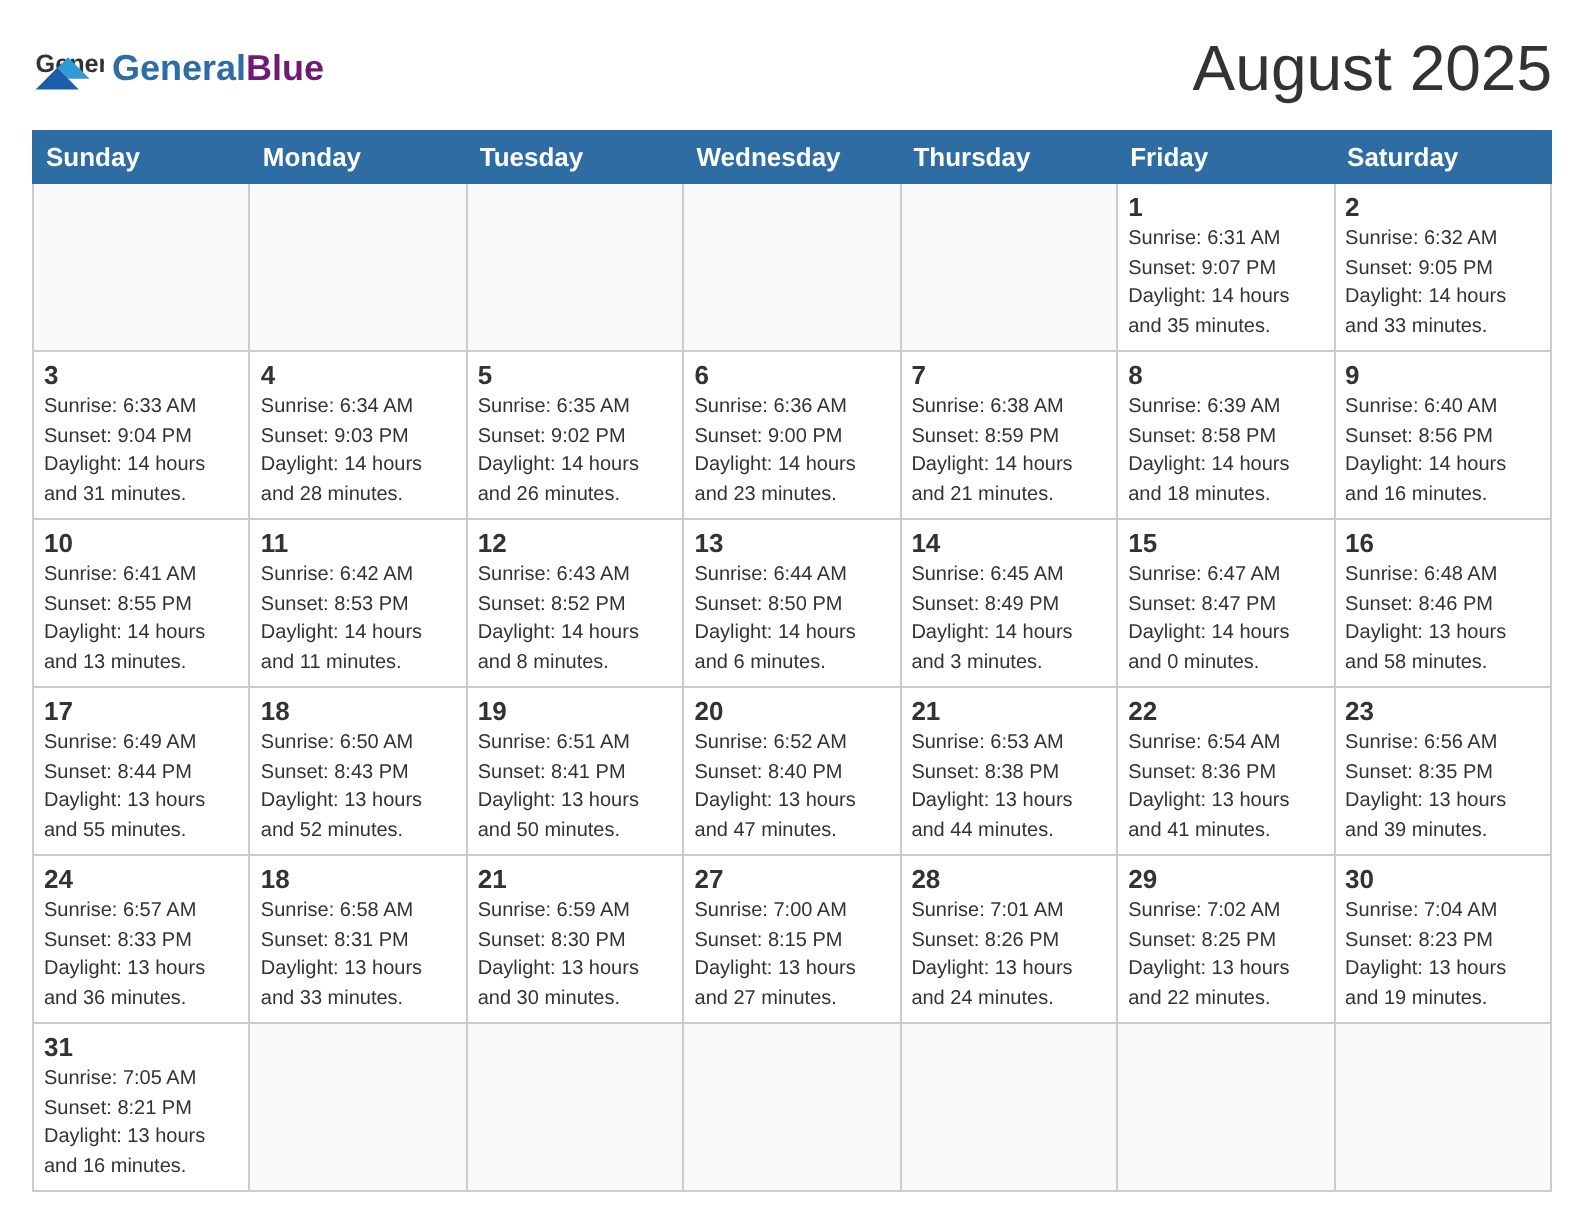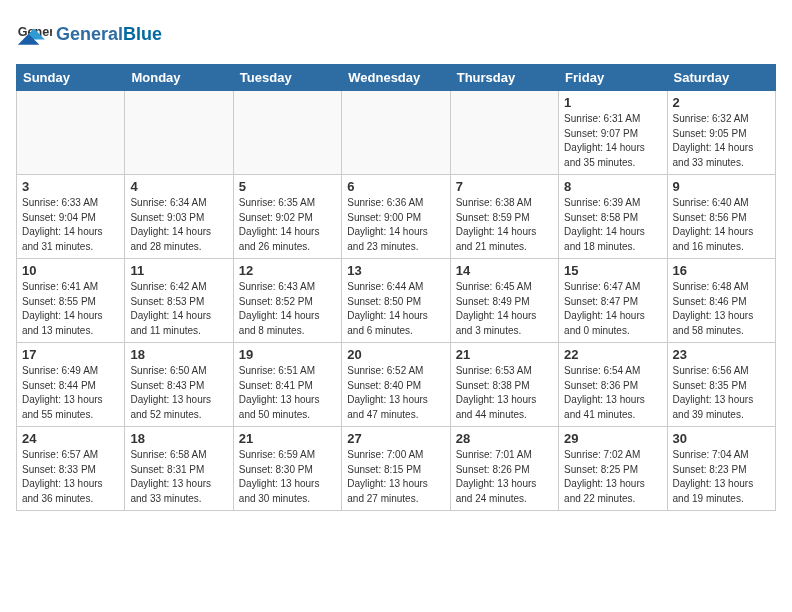--- a/index.html
+++ b/index.html
@@ -90,24 +90,25 @@
 <body>
 
 <div class="header-area">
   <div class="logo">
     <svg class="logo-icon" viewBox="0 0 40 40">
       <text x="2" y="22" font-size="14" font-weight="bold" fill="#333">General</text>
       <polygon points="8,26 20,14 32,26" fill="#2e9bd6"></polygon>
       <polygon points="2,32 14,20 26,32" fill="#1a5fa8"></polygon>
     </svg>
     <div>
-      <div class="logo-text" style="font-size:18px;"><span>General</span><span style="color:#0369a1">Blue</span></div>
+      <div class="logo-text" style="font-size:18px;"><span>General</span><span style="color:#701a75">Blue</span></div>
     </div>
   </div>
   <div class="title-block">
+    <div class="month-year">August 2025</div>
   </div>
 </div>
 
 <table class="calendar">
   <thead>
     <tr>
     <th>Sunday</th>
         <th>Monday</th>
         <th>Tuesday</th>
         <th>Wednesday</th>
@@ -305,14 +306,28 @@
 Sunset: 8:25 PM
 Daylight: 13 hours and 22 minutes.</div>
         </td>
         <td>
           <span class="day-number">30</span>
           <div class="day-info">Sunrise: 7:04 AM
 Sunset: 8:23 PM
 Daylight: 13 hours and 19 minutes.</div>
         </td>
       </tr>
+      <tr class="last-row">
+        <td>
+          <span class="day-number">31</span>
+          <div class="day-info">Sunrise: 7:05 AM
+Sunset: 8:21 PM
+Daylight: 13 hours and 16 minutes.</div>
+        </td>
+        <td class="empty-cell"></td>
+        <td class="empty-cell"></td>
+        <td class="empty-cell"></td>
+        <td class="empty-cell"></td>
+        <td class="empty-cell"></td>
+        <td class="empty-cell"></td>
+      </tr>
     </tbody>
 </table>
 
 </body></html>

